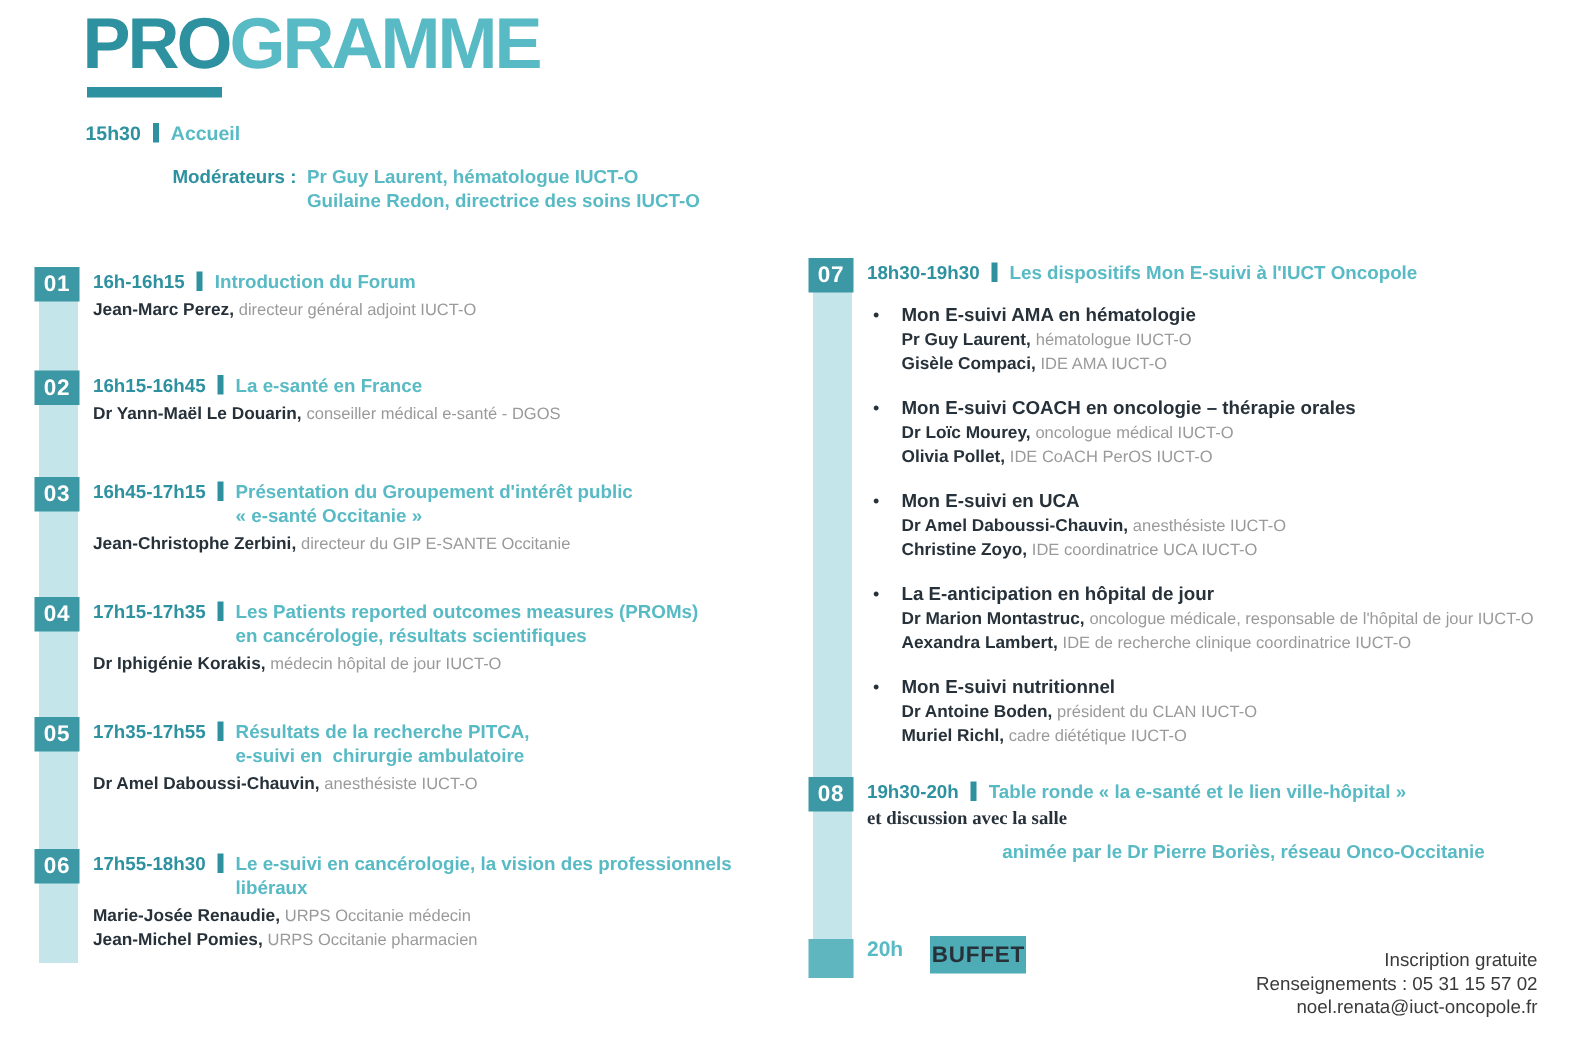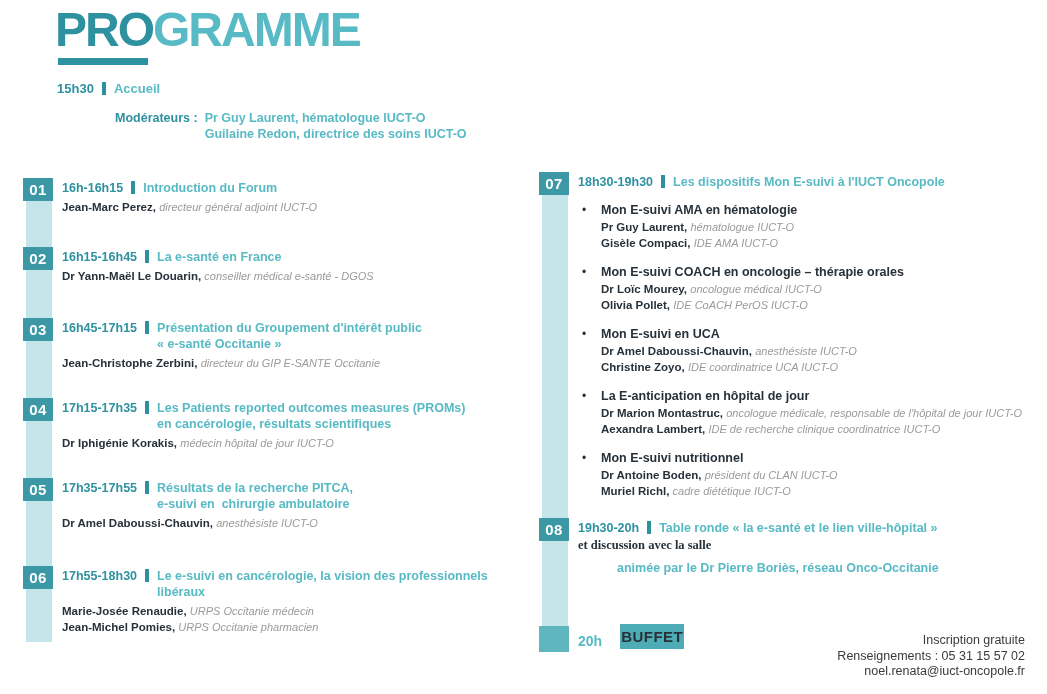--- a/index.html
+++ b/index.html
@@ -36,36 +36,36 @@
          font-size:15px;font-weight:700;display:flex;align-items:center;justify-content:center;letter-spacing:.5px;}
 
   .sline{display:flex;align-items:flex-start;font-size:12.5px;font-weight:700;line-height:16px;}
   .sline .time{color:var(--accent-dark);white-space:nowrap;margin-top:2px;}
   .sline .pipe{margin-top:3px;}
   .sline .stitle{color:var(--accent-light);white-space:pre-line;margin-top:2px;flex:1;}
 
   .speakers{margin-top:4px;}
   .speaker{font-size:11.5px;line-height:15.5px;}
   .sname{font-weight:700;color:var(--text-dark);}
-  .srole{font-style:italic;color:var(--text-gray);font-size:11px;}
+  .srole{color:var(--text-gray);font-size:11px;}
 
   
   .bullets{margin-top:12px;padding-left:4px;}
   .bullet{display:flex;align-items:flex-start;margin-bottom:13px;}
   .bullet .dot{width:10px;flex:none;color:var(--text-dark);font-size:12px;line-height:16px;margin-right:9px;}
   .bcontent{flex:1;}
   .btitle{font-size:12.5px;font-weight:700;color:var(--text-dark);line-height:16px;margin-bottom:1px;}
   .bullet .speaker{line-height:16px;}
 
   
   .subtitle{font-size:12.5px;font-weight:700;color:var(--text-dark);line-height:17px;margin-top:1px;font-family:Liberation Serif, serif;}
-  .animator{font-size:12.5px;font-weight:700;color:var(--accent-light);margin:7px 0 0 39px;}
-
-  
-  .buffet-row{position:absolute;left:39px;top:452px;display:flex;align-items:flex-end;}
+  .animator{font-size:12.5px;font-weight:700;color:var(--accent-light);margin:7px 0 0 39px;text-align:center;}
+
+  
+  .buffet-row{position:absolute;left:39px;top:452px;display:flex;align-items:flex-start;}
   .buffet-time{color:var(--accent-light);font-size:14px;font-weight:700;}
   .buffet-box{margin-left:18px;background:var(--buffet-bg);color:var(--text-dark);
               font-size:15px;font-weight:700;letter-spacing:.5px;padding:4px 1px;}
 
   
   .footer{position:absolute;right:22px;top:633px;text-align:right;font-size:12.5px;line-height:15.5px;color:var(--footer-gray);}
 </style>
 </head>
 <body>
 

